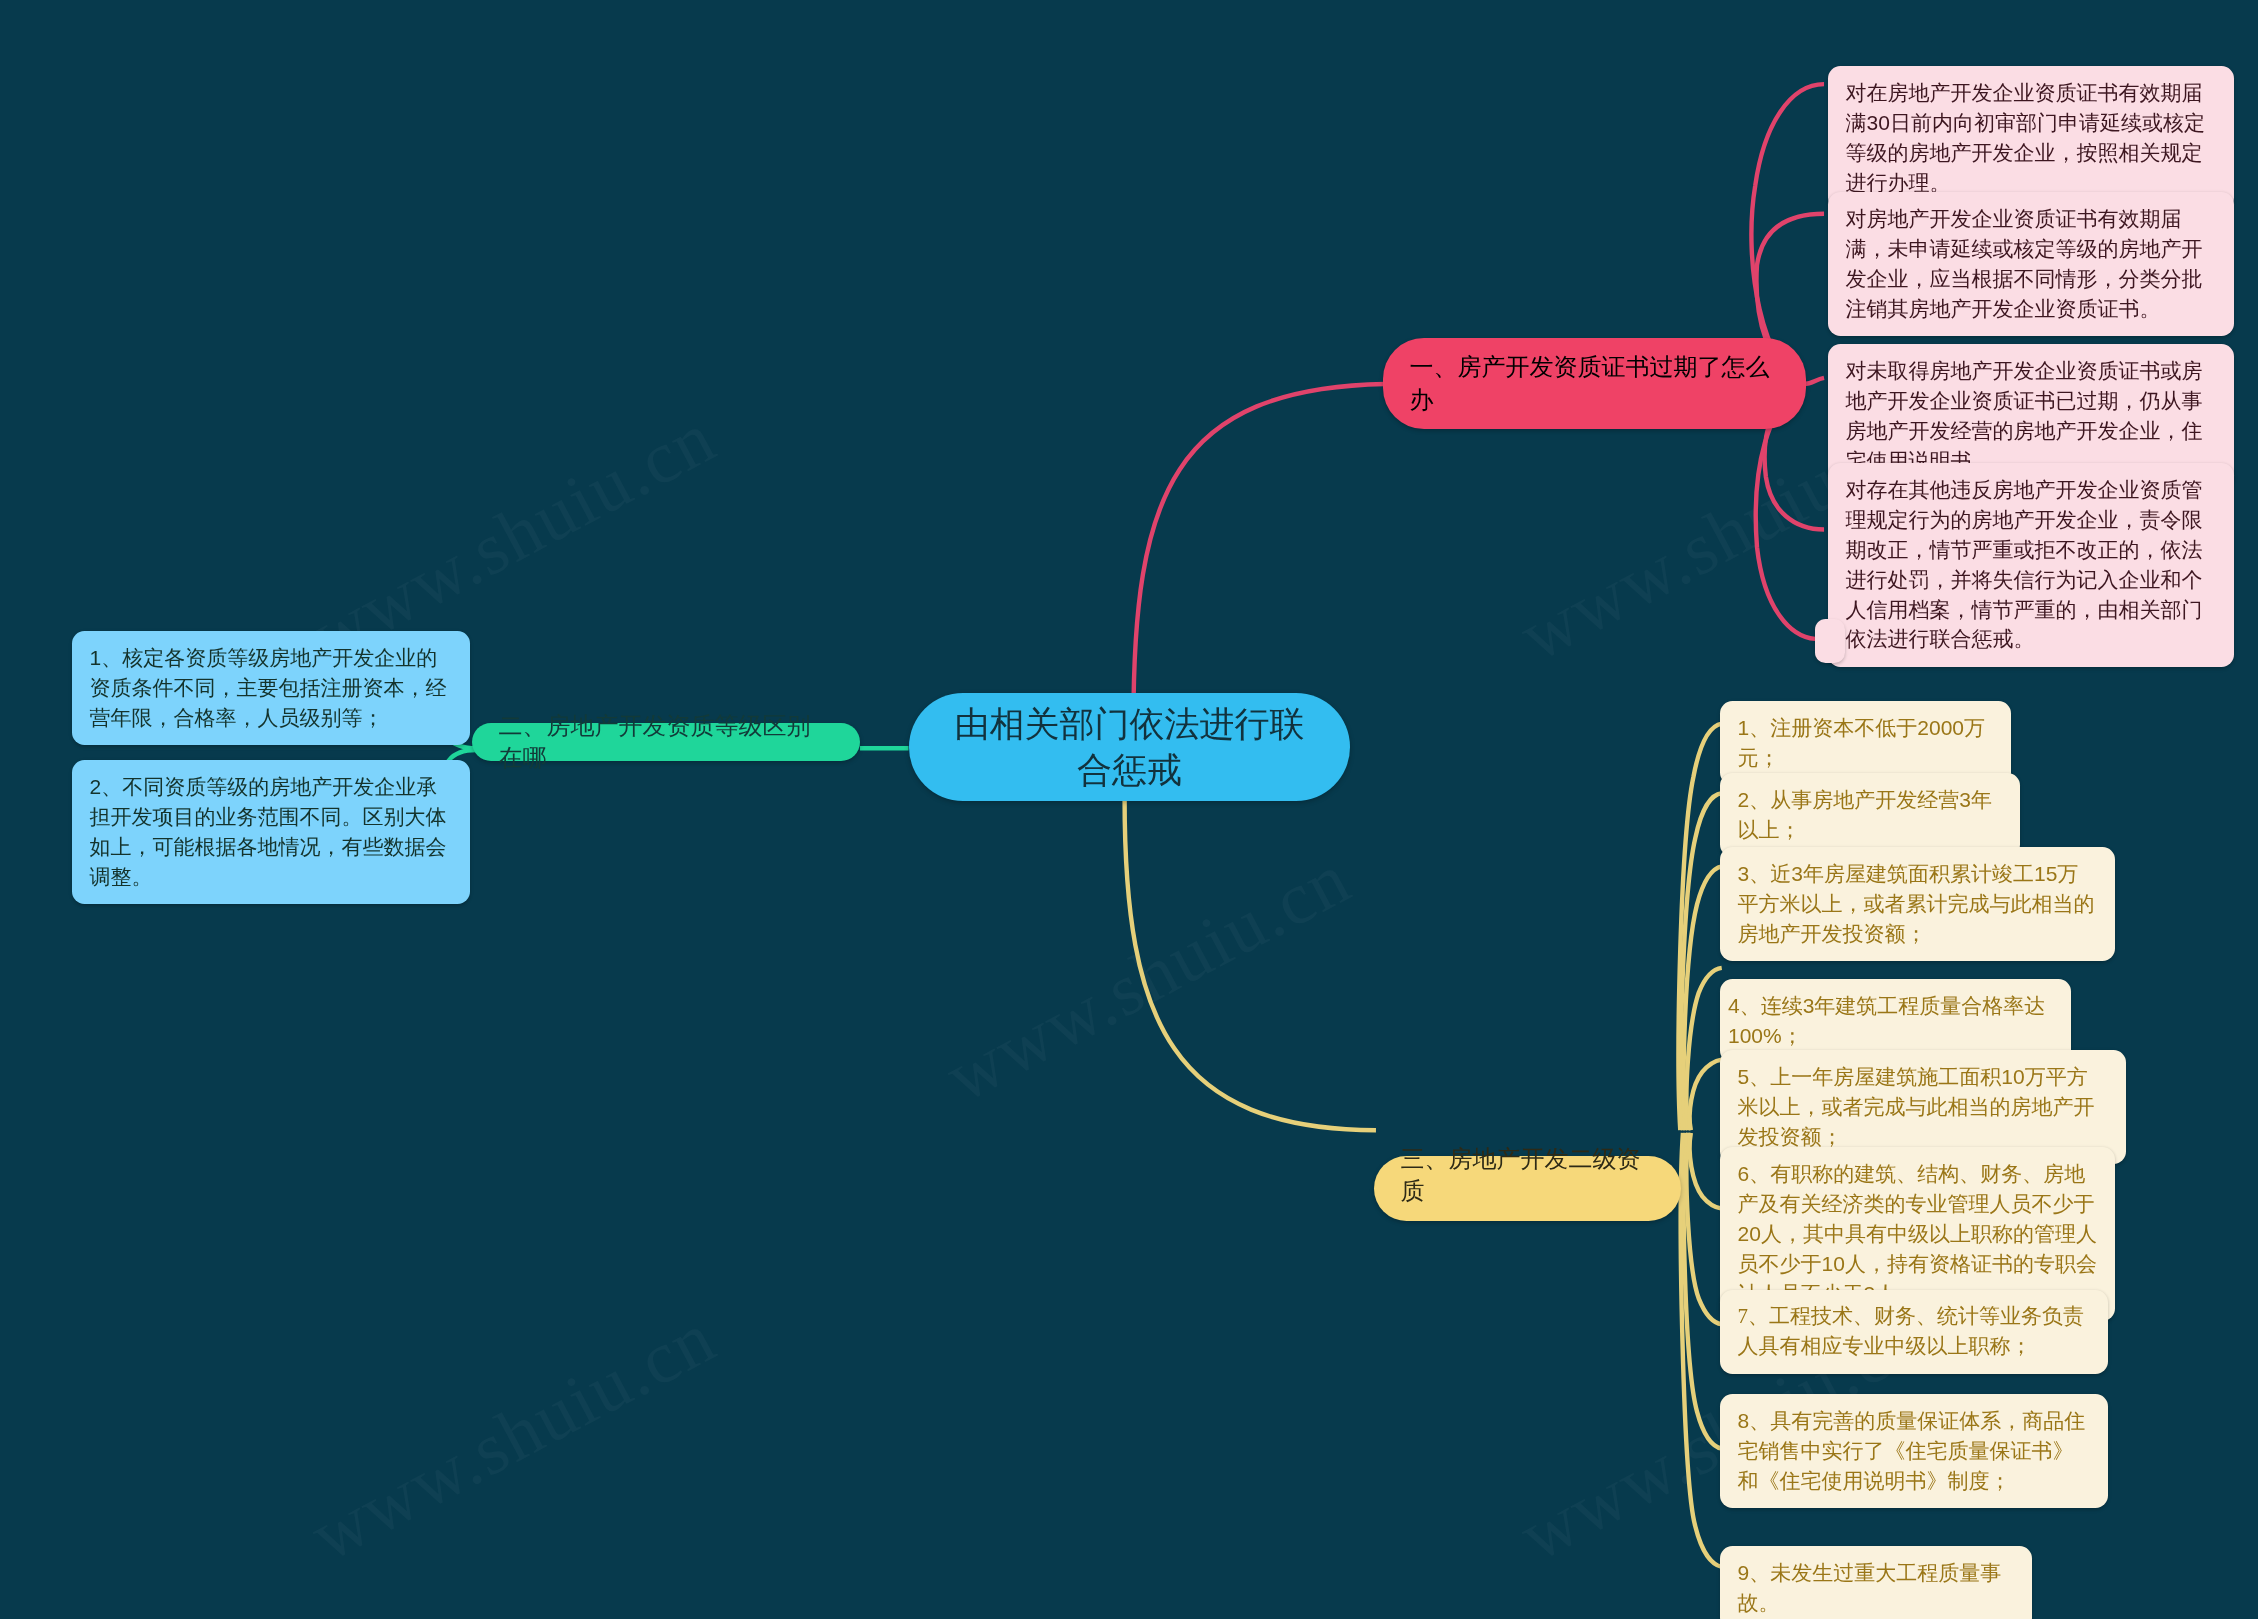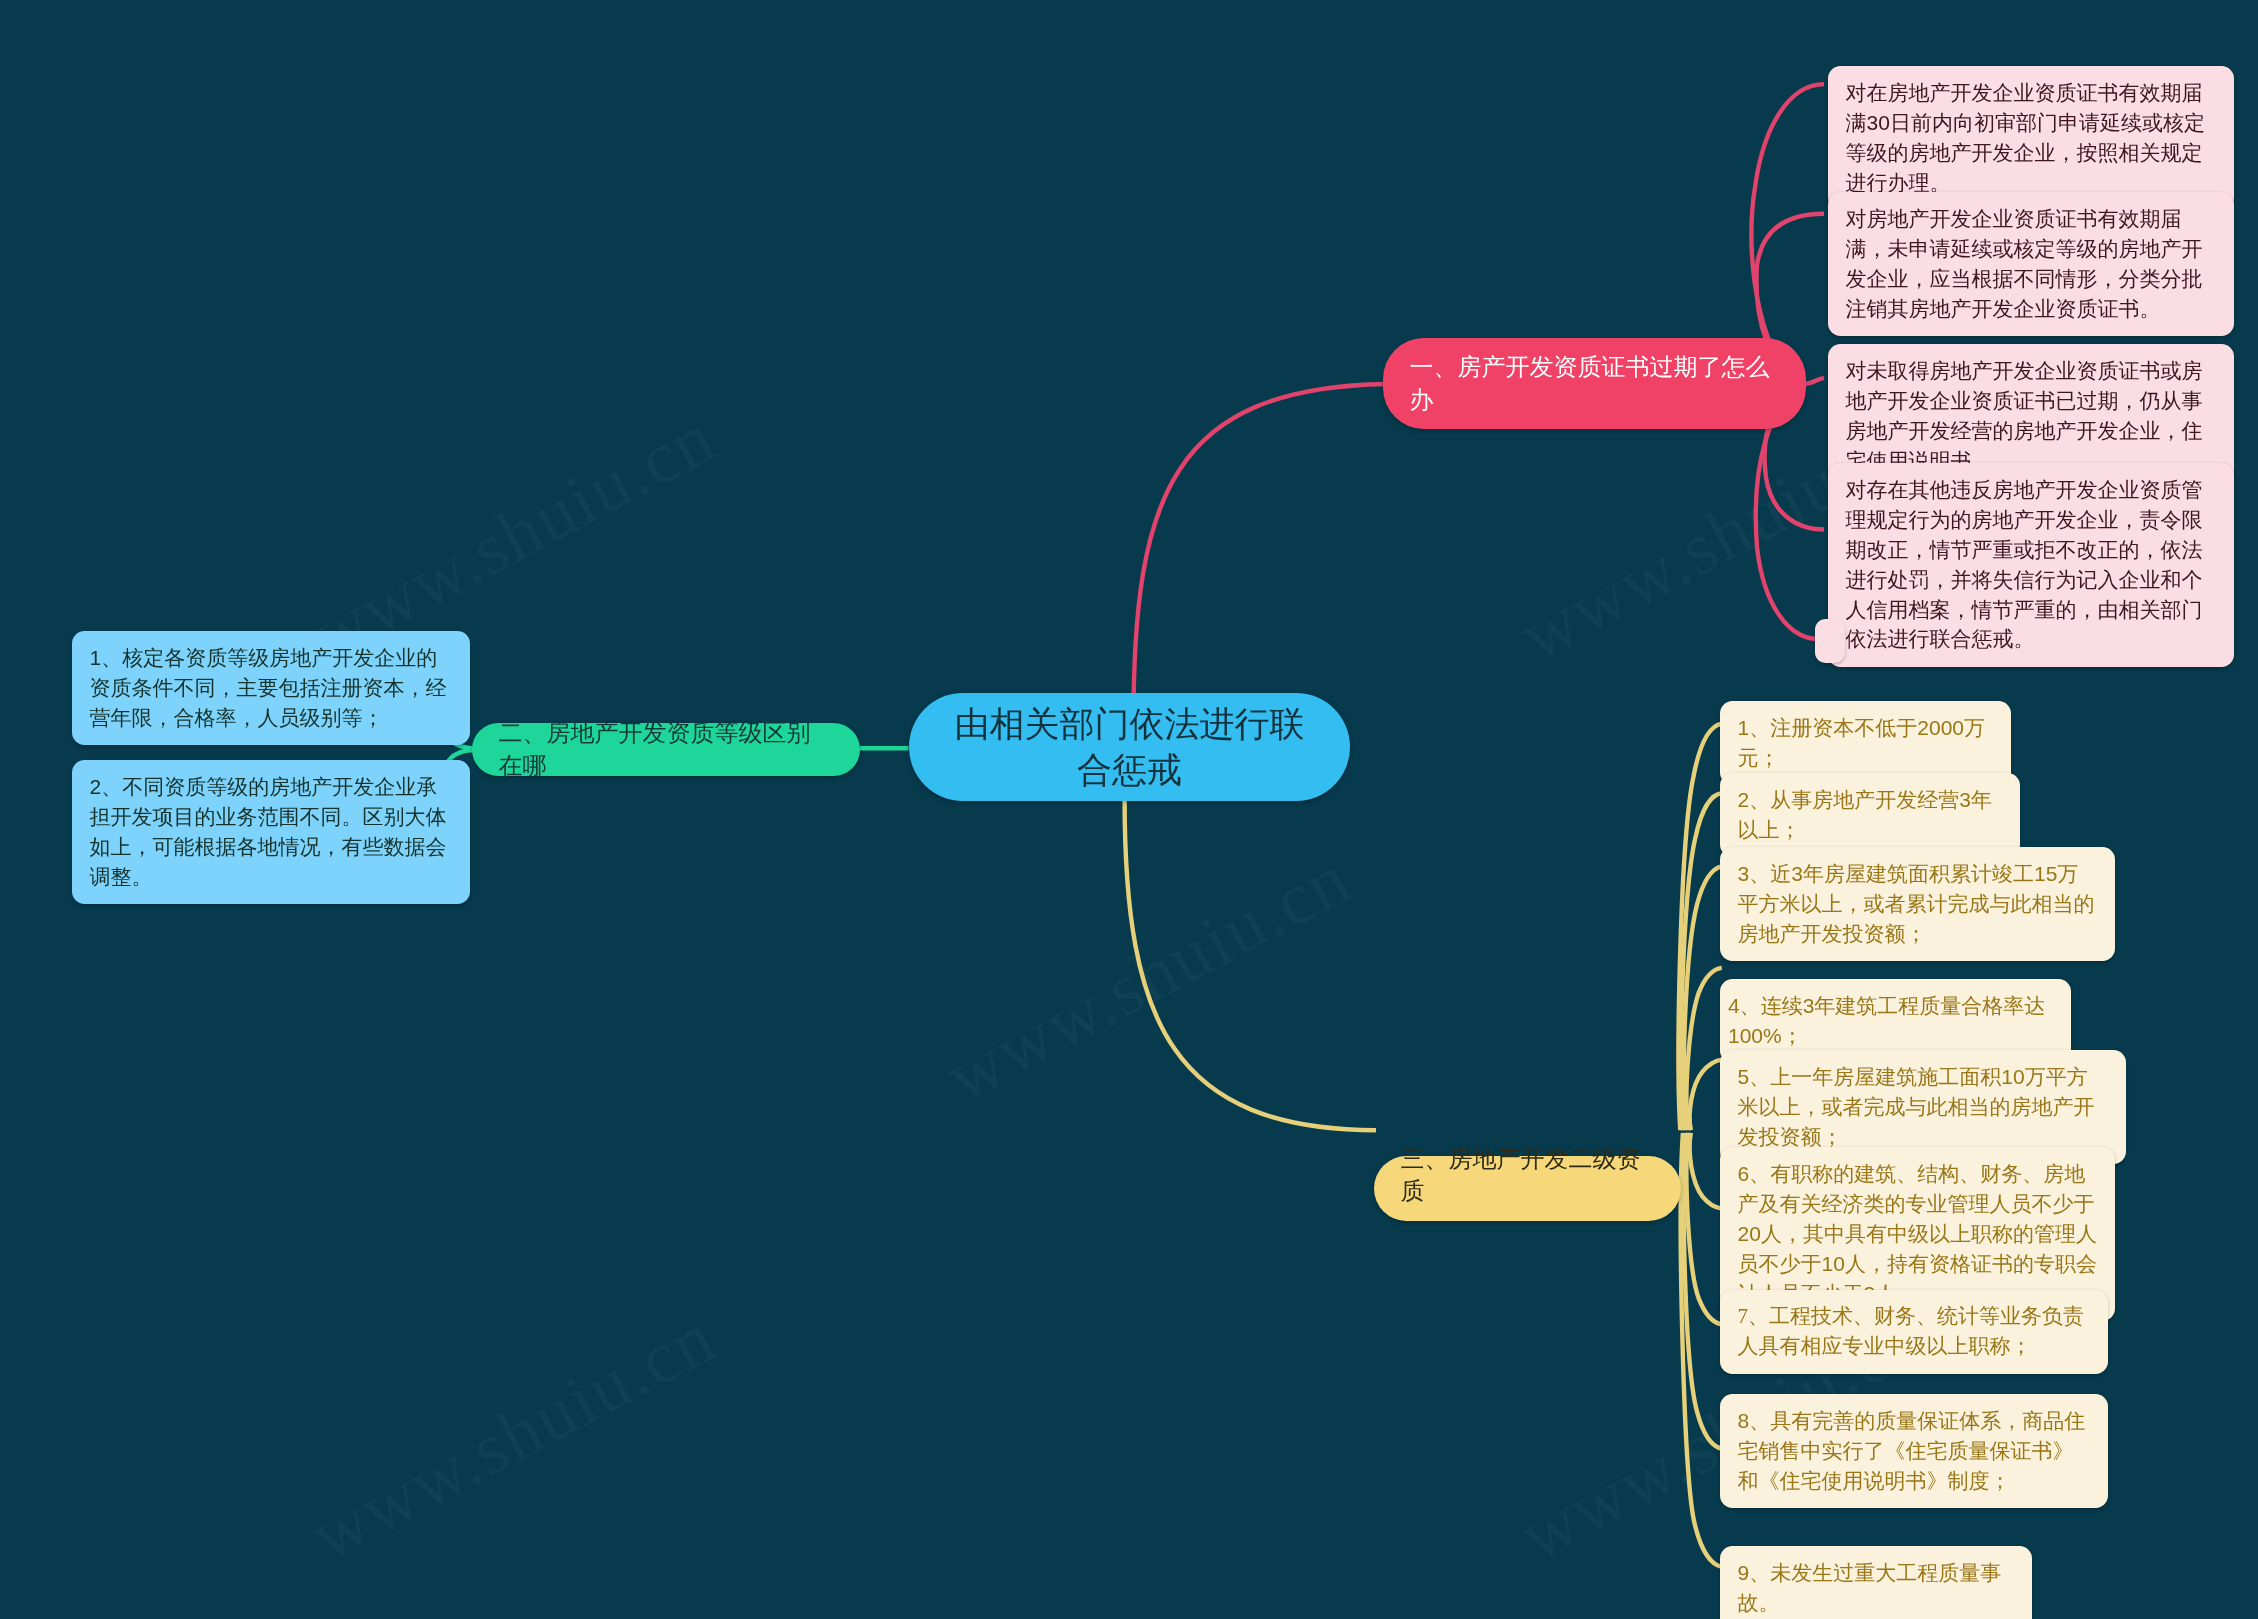--- a/index.html
+++ b/index.html
@@ -47,21 +47,21 @@
   }
 
   
   .branch{
     border-radius:41px;
     font-size:24px;
     line-height:1.34;
     padding:14px 26.5px;
     box-shadow:0 1.8px 4.4px rgba(0,0,0,.25);
   }
-  .branch.pink{background:#ef4266;color:#ffffff;}
+  .branch.pink{background:#ef4266;color:#000000;}
   .branch.green{background:#1fd69a;color:#123a38;}
   .branch.yellow{background:#f6d87a;color:#2d2a16;}
 
   
   .leaf{
     border-radius:12.4px;
     font-size:21px;
     line-height:1.42;
     padding:12.4px 17.6px;
     box-shadow:0 1.8px 3.5px rgba(0,0,0,.22);
@@ -133,21 +133,21 @@
   <div class="leaf pink" style="position:absolute;left:1828px;top:344px;width:371px;">
     <span>对未取得房地产开发企业资质证书或房地产开发企业资质证书已过期，仍从事房地产开发经营的房地产开发企业，住宅使用说明书。</span>
   </div>
   <div class="leaf pink" style="position:absolute;left:1828px;top:463px;width:371px;">
     <span>对存在其他违反房地产开发企业资质管理规定行为的房地产开发企业，责令限期改正，情节严重或拒不改正的，依法进行处罚，并将失信行为记入企业和个人信用档案，情节严重的，由相关部门依法进行联合惩戒。</span>
   </div>
   <div class="leaf pink dot" style="position:absolute;left:1815px;top:619px;">
     <span></span>
   </div>
 
-  <div class="node branch green" style="left:472px;top:723px;width:388px;height:53px;">
+  <div class="node branch green" style="left:472px;top:723px;width:388px;height:38px;">
     <span>二、房地产开发资质等级区别在哪</span>
   </div>
 
   <div class="leaf green" style="position:absolute;left:72px;top:631px;width:363px;">
     <span>1、核定各资质等级房地产开发企业的资质条件不同，主要包括注册资本，经营年限，合格率，人员级别等；</span>
   </div>
   <div class="leaf green" style="position:absolute;left:72px;top:760px;width:363px;">
     <span>2、不同资质等级的房地产开发企业承担开发项目的业务范围不同。区别大体如上，可能根据各地情况，有些数据会调整。</span>
   </div>
 

